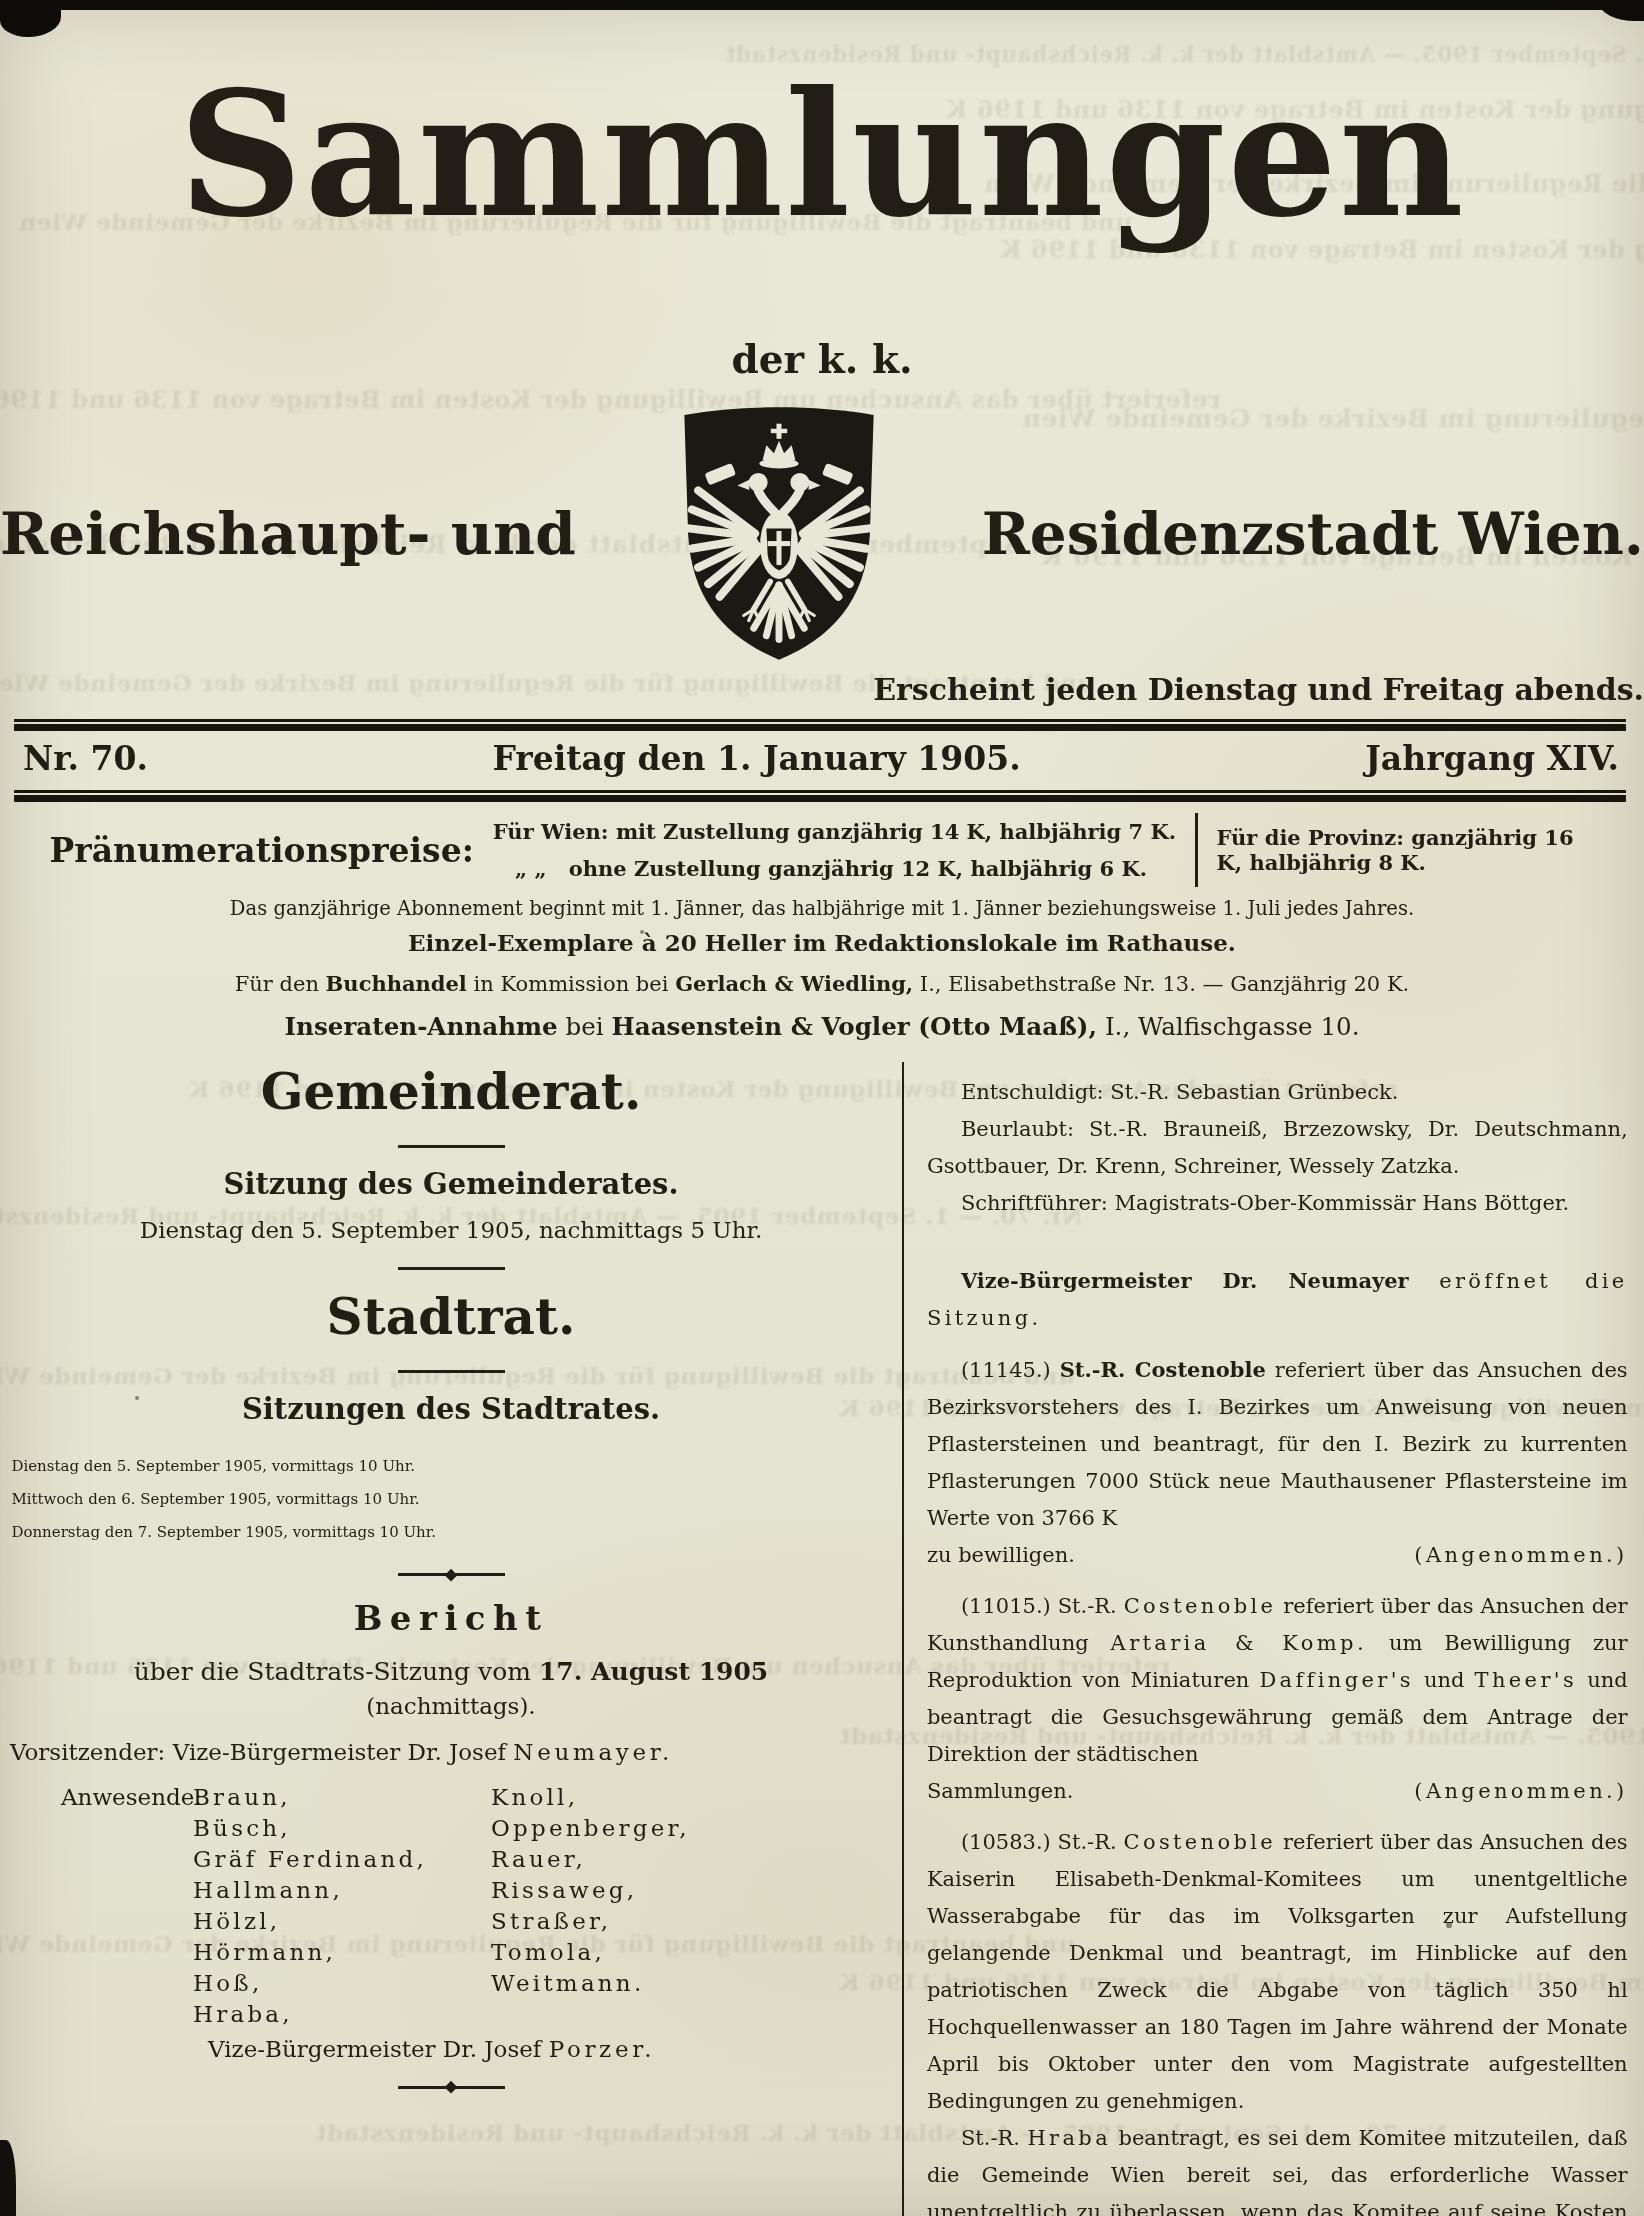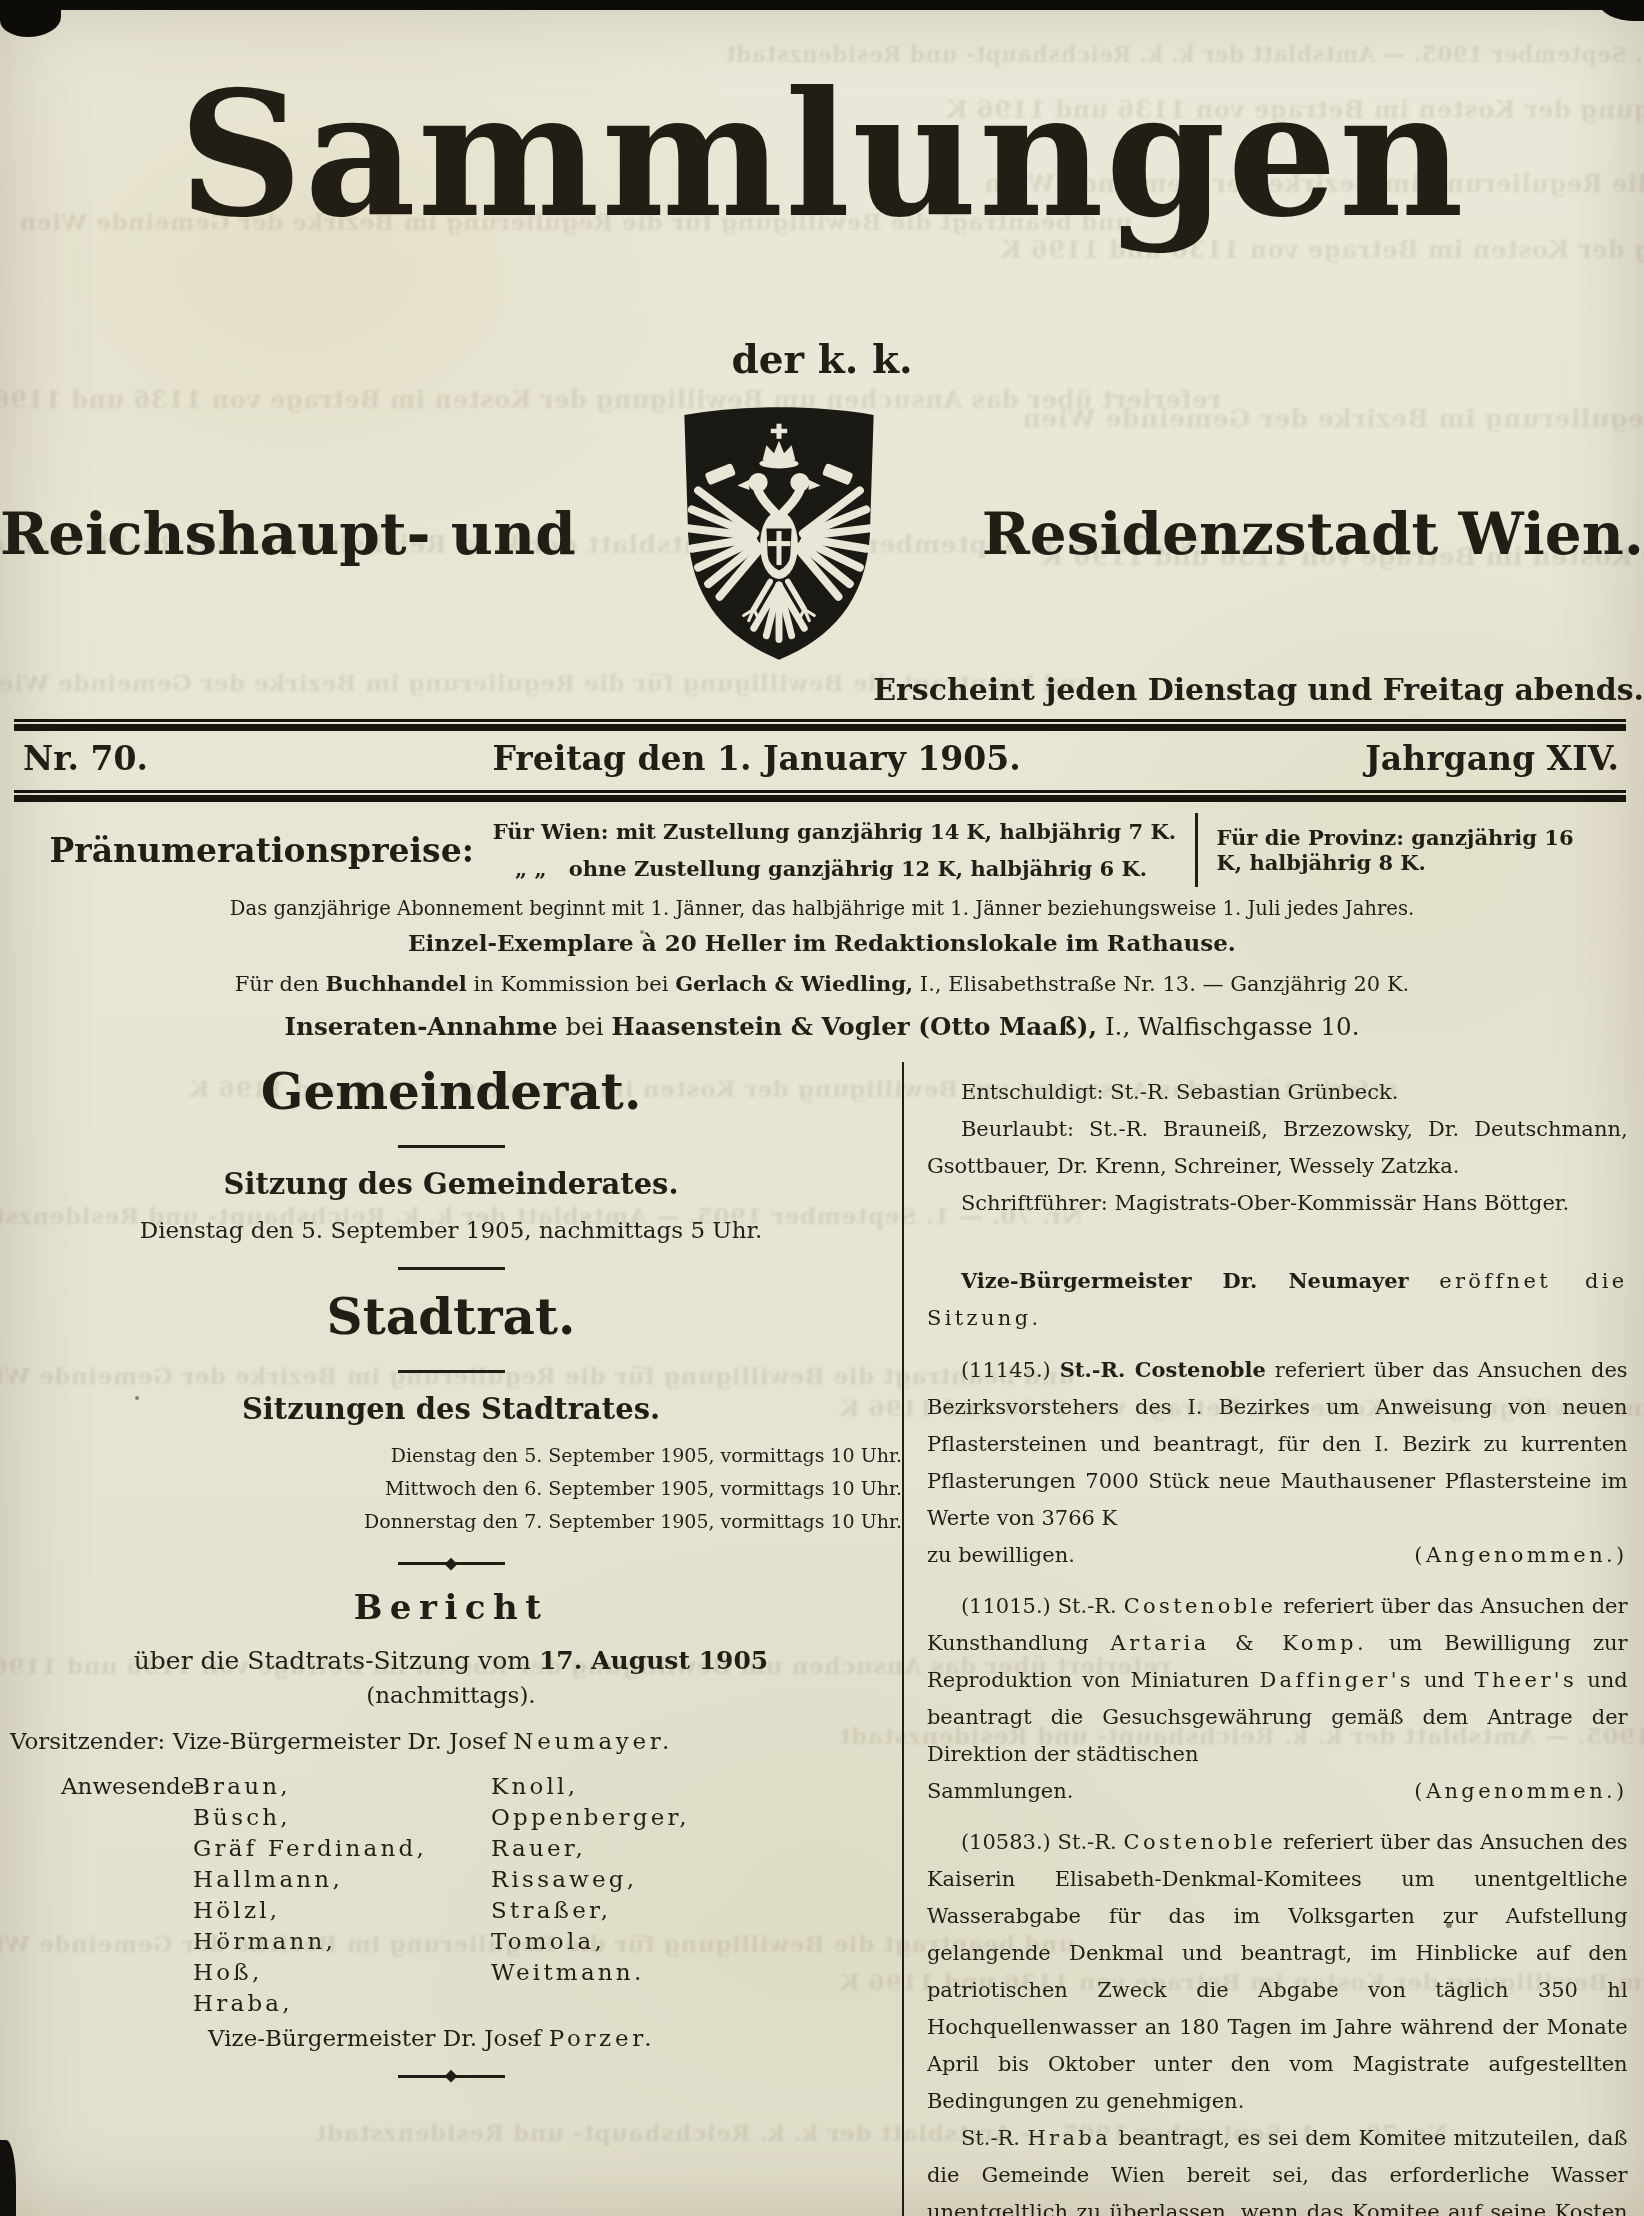--- a/index.html
+++ b/index.html
@@ -66,21 +66,21 @@
   .tail{display:flex;justify-content:space-between;}
   .gap{height:40px;}
   .pgap{height:14px;}
 
   .h1{margin-top:8.8px;font-size:50px;font-weight:700;}
   .srule{position:relative;width:107px;height:3.2px;background:#221e15;margin:24px auto 0;}
   .srule.diamond::after{content:"";position:absolute;left:50%;top:50%;width:8.8px;height:8.8px;
        background:#221e15;transform:translate(-50%,-50%) rotate(45deg);}
   .sub{margin-top:19px;font-size:29px;font-weight:700;}
   .dateline{margin-top:16.4px;font-size:23px;}
-  .datesblk{margin-top:13px;font-size:19px;line-height:33px;text-align:right;padding-left:11.4px;}
+  .datesblk{margin-top:24px;font-size:15px;line-height:33px;text-align:left;padding-left:11.4px;}
   .bericht{margin-top:21.4px;font-size:34px;font-weight:700;letter-spacing:.22em;}
   .bsub{margin-top:19px;font-size:25px;}
   .bsub2{margin-top:7.6px;font-size:23px;}
   .chair{margin-top:20px;font-size:23px;text-align:left;padding-left:10px;}
   .att{position:relative;margin-top:16.4px;font-size:23px;line-height:31px;text-align:left;}
   .att-label{position:absolute;left:61px;top:0;}
   .att-row{display:flex;}
   .att-c1{margin-left:193px;width:298px;letter-spacing:.14em;}
   .att-c2{letter-spacing:.14em;}
   .porzer{margin-top:6.3px;font-size:23px;text-align:left;padding-left:208px;}

